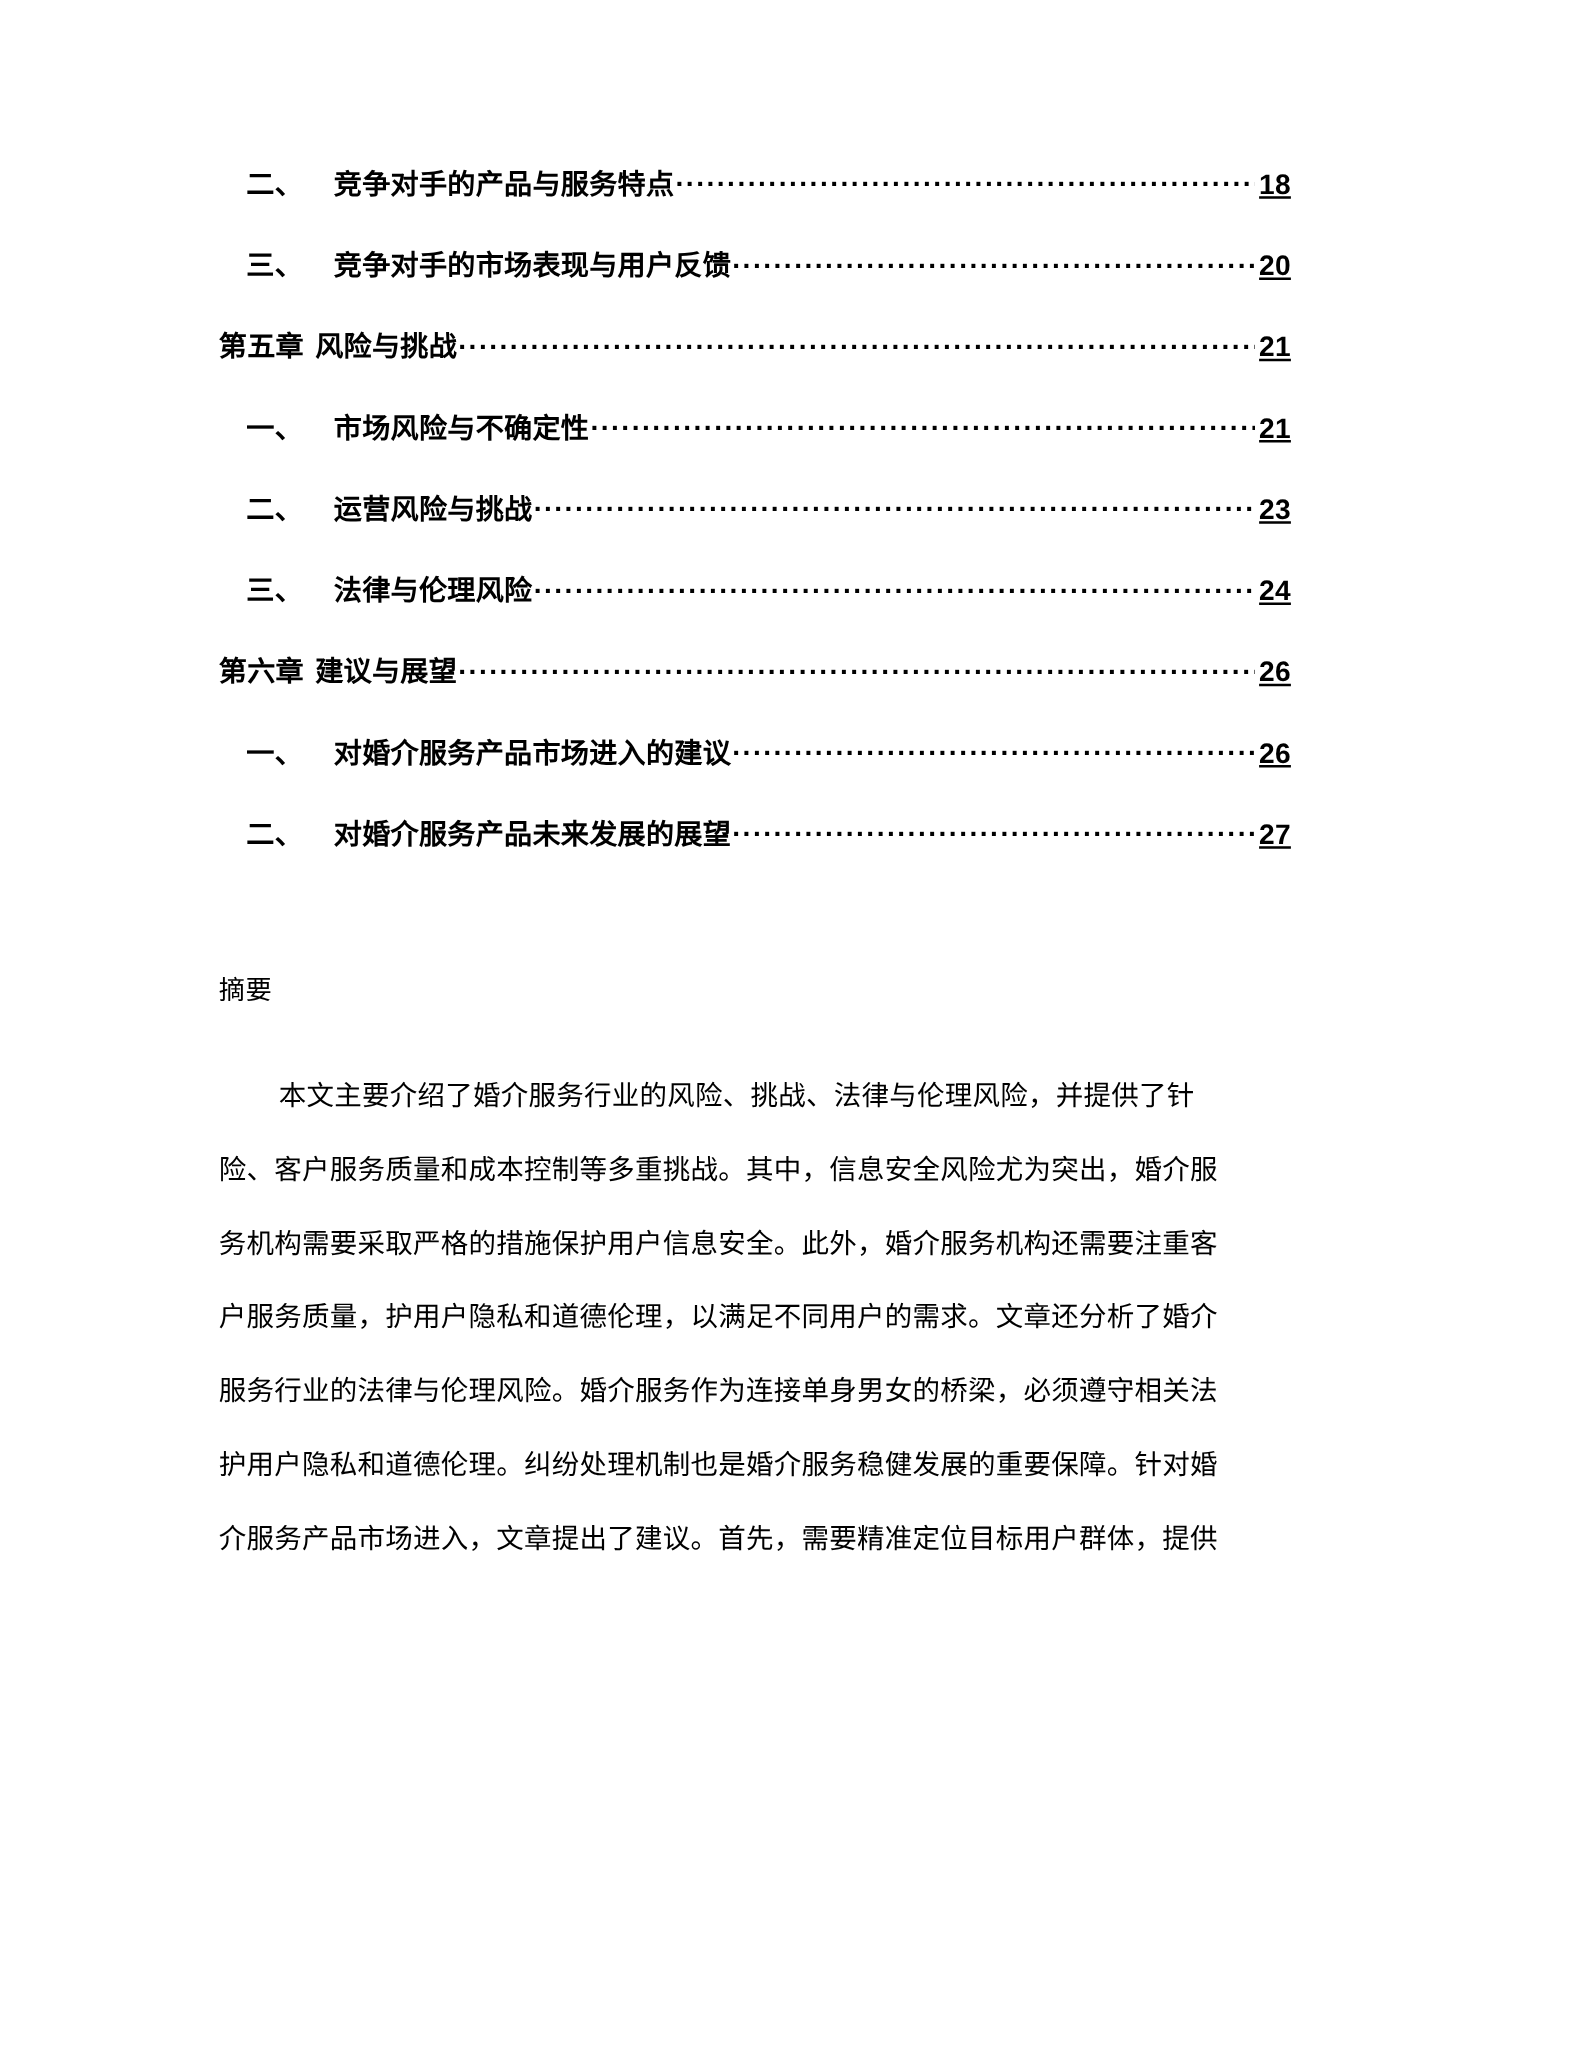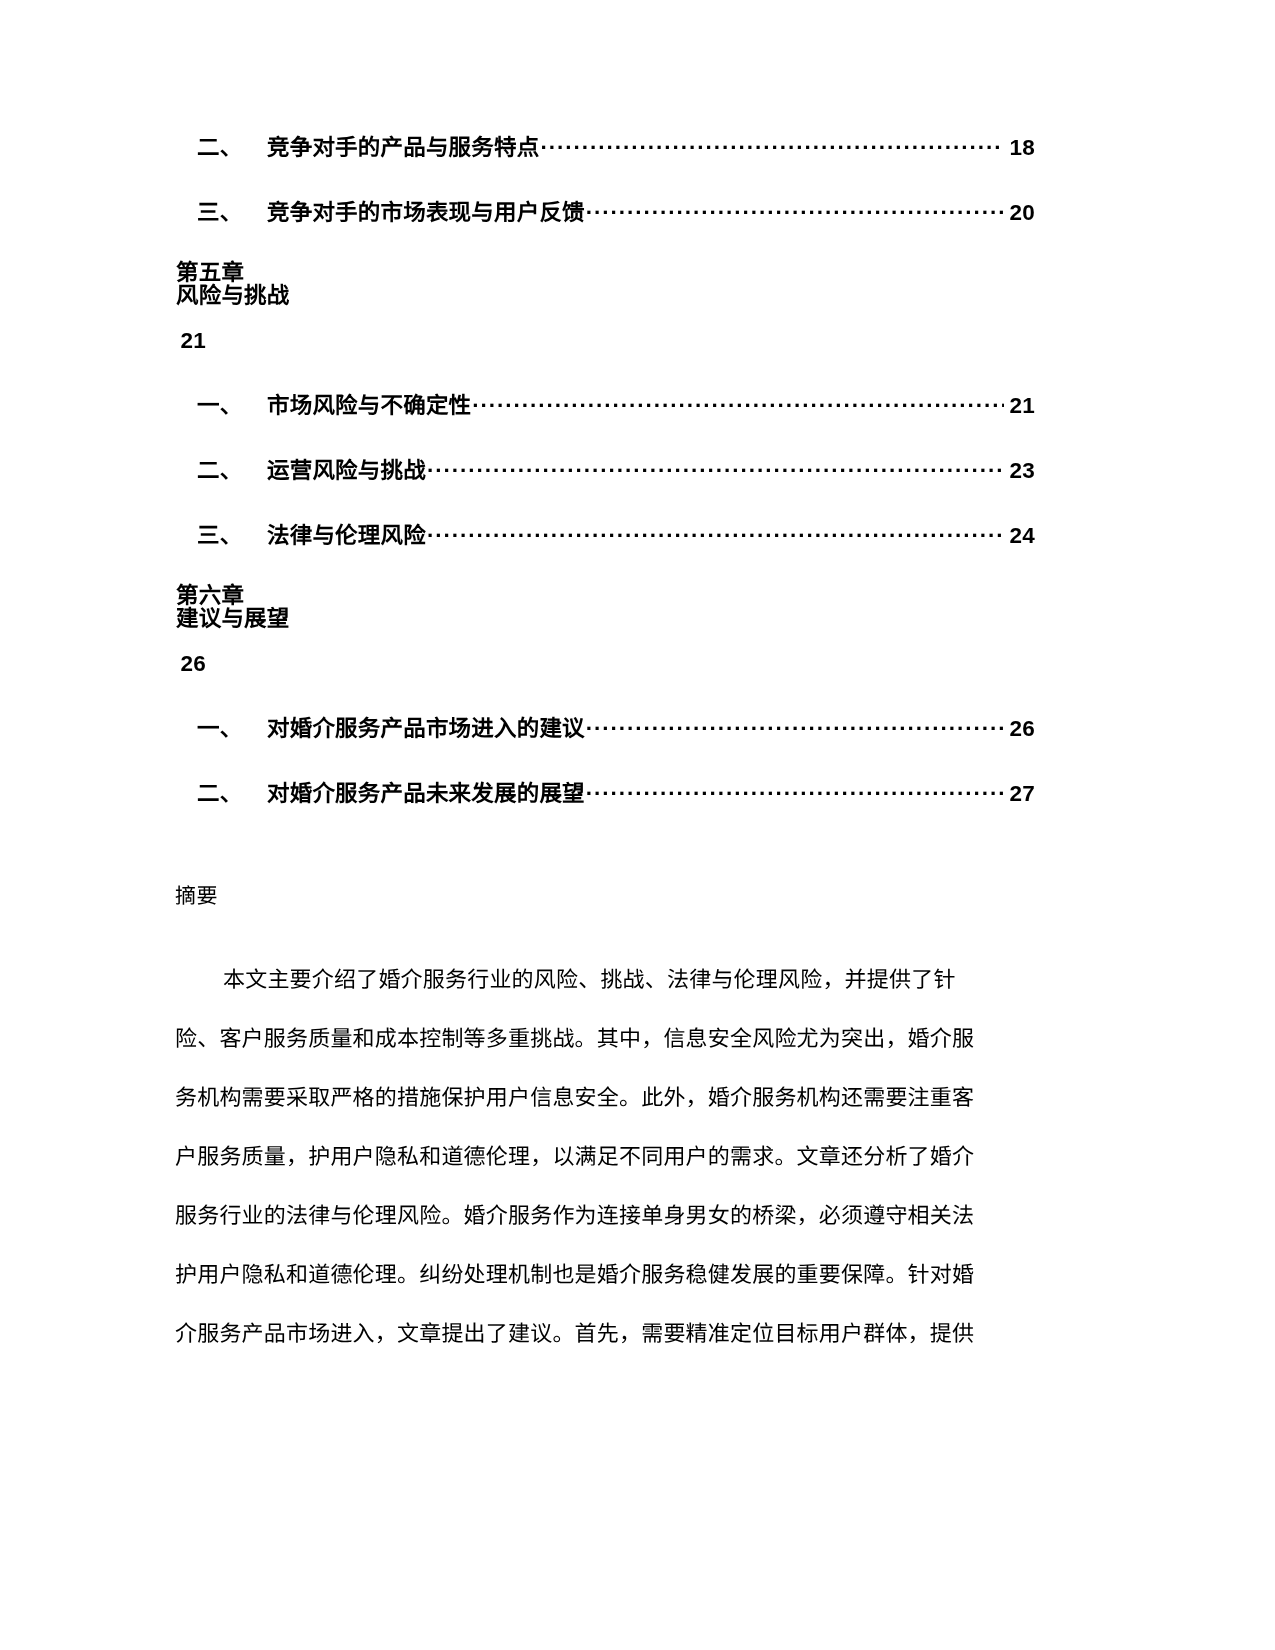--- a/index.html
+++ b/index.html
@@ -38,21 +38,20 @@
     align-items: baseline;
     font-weight: bold;
     font-size: 22.5px;
     line-height: 1;
     letter-spacing: 0.2px;
     margin-bottom: 38px;
     white-space: nowrap;
   }
   .toc-entry.level-1 {
     padding-left: 0;
-    flex-direction: column;
   }
   .toc-entry.level-2 {
     padding-left: 22px;
   }
   .toc-num {
     display: inline-block;
     flex: 0 0 auto;
   }
   .toc-entry.level-2 .toc-num {
     width: 70px;
@@ -76,27 +75,28 @@
     left: 0;
     bottom: 0.04em;
     white-space: nowrap;
     letter-spacing: 2.0px;
     font-weight: bold;
     font-size: 22.5px;
     color: #000;
   }
   .toc-page {
     flex: 0 0 auto;
-    text-align: right;
+    text-align: center;
     min-width: 30px;
+    text-decoration: underline;
   }
 
   
   .abstract {
-    margin-top: 80px;
+    margin-top: 103px;
   }
   .abstract-heading {
     font-size: 21px;
     font-weight: normal;
     line-height: 1;
     margin: 0 0 44px 0;
     letter-spacing: 0.5px;
   }
   .abstract-body {
     font-size: 22px;

